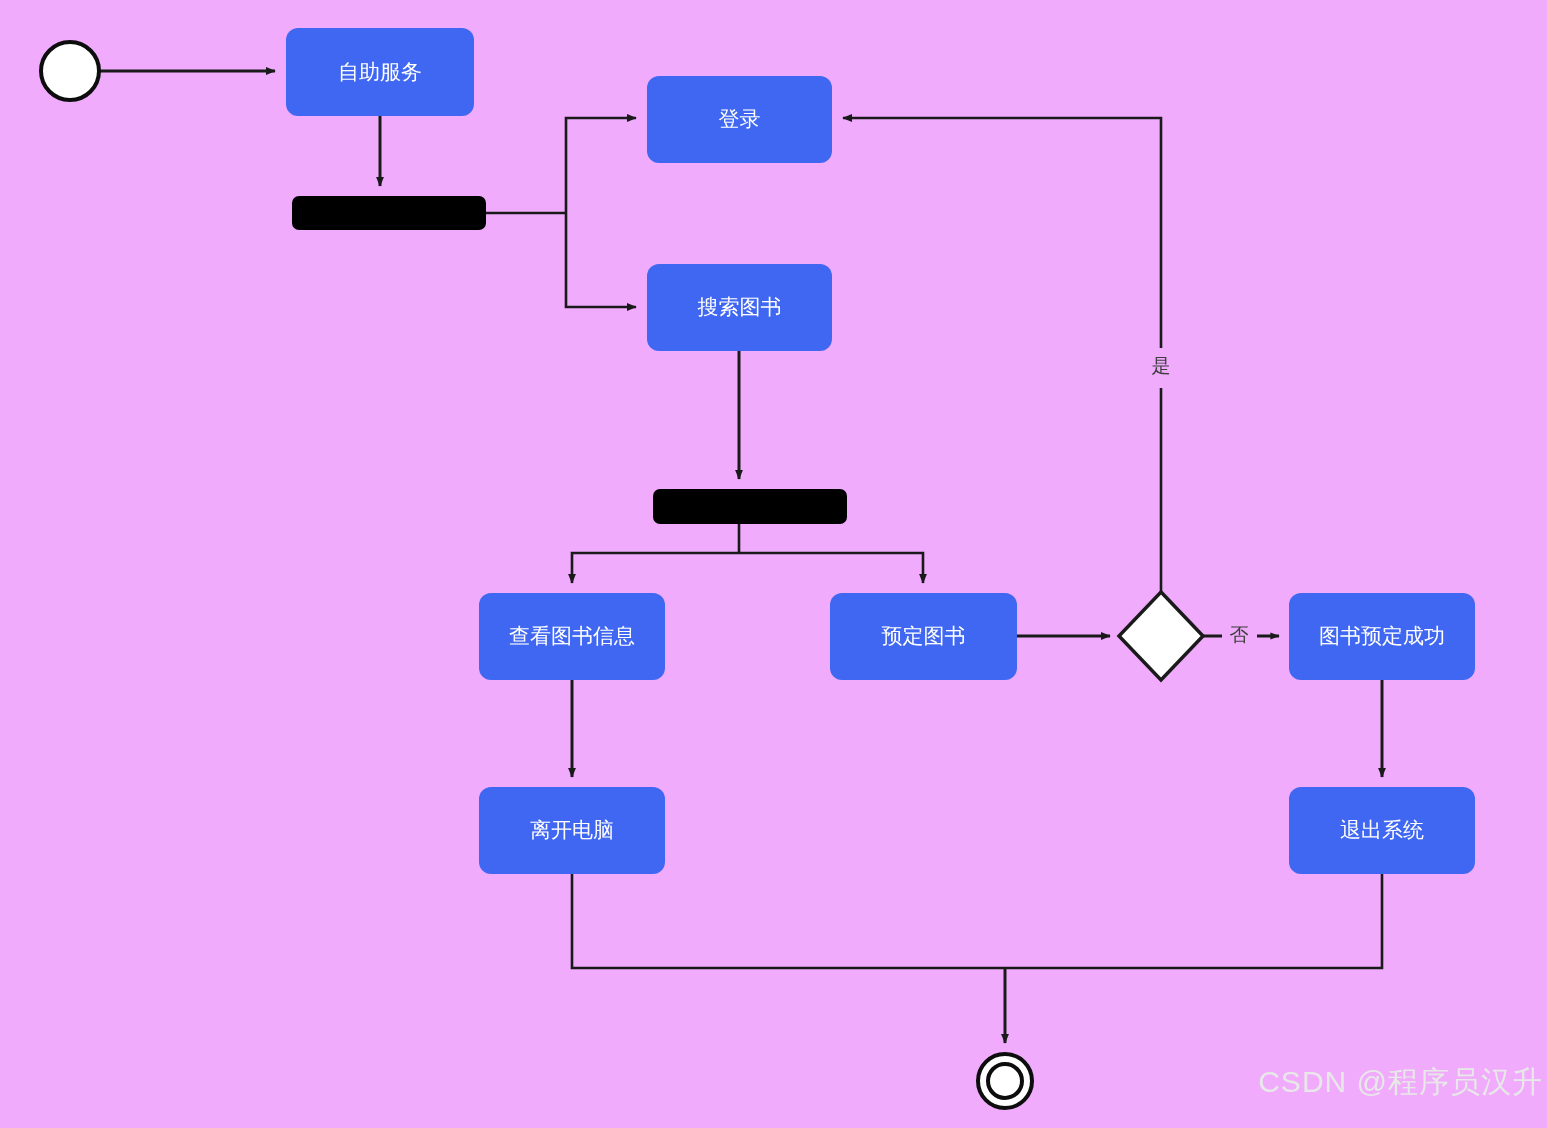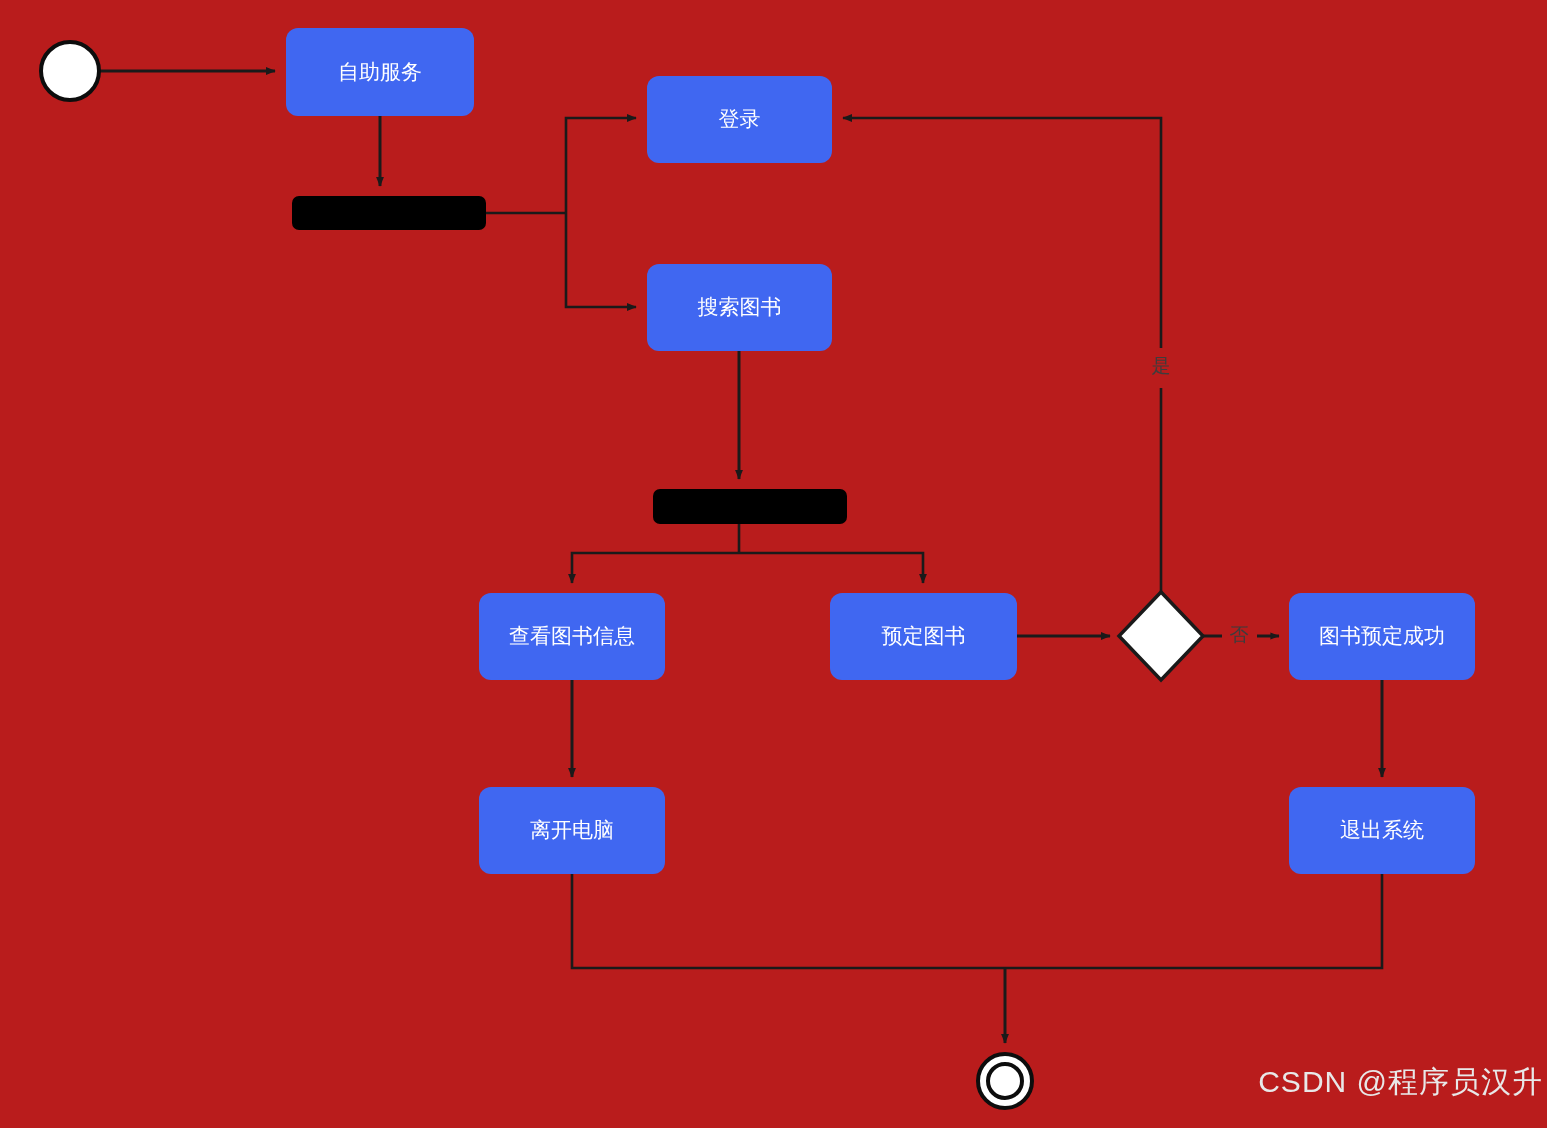--- a/index.html
+++ b/index.html
@@ -7,21 +7,21 @@
     padding: 0;
     background: #ffffff;
   }
   body {
     font-family: "Liberation Sans", "DejaVu Sans", sans-serif;
   }
   #canvas {
     position: relative;
     width: 1547px;
     height: 1128px;
-    background: #b91c1c;
+    background: #f0abfc;
     overflow: hidden;
   }
   #diagram-svg {
     position: absolute;
     left: 0;
     top: 0;
     width: 1547px;
     height: 1128px;
   }
   .node-label {

